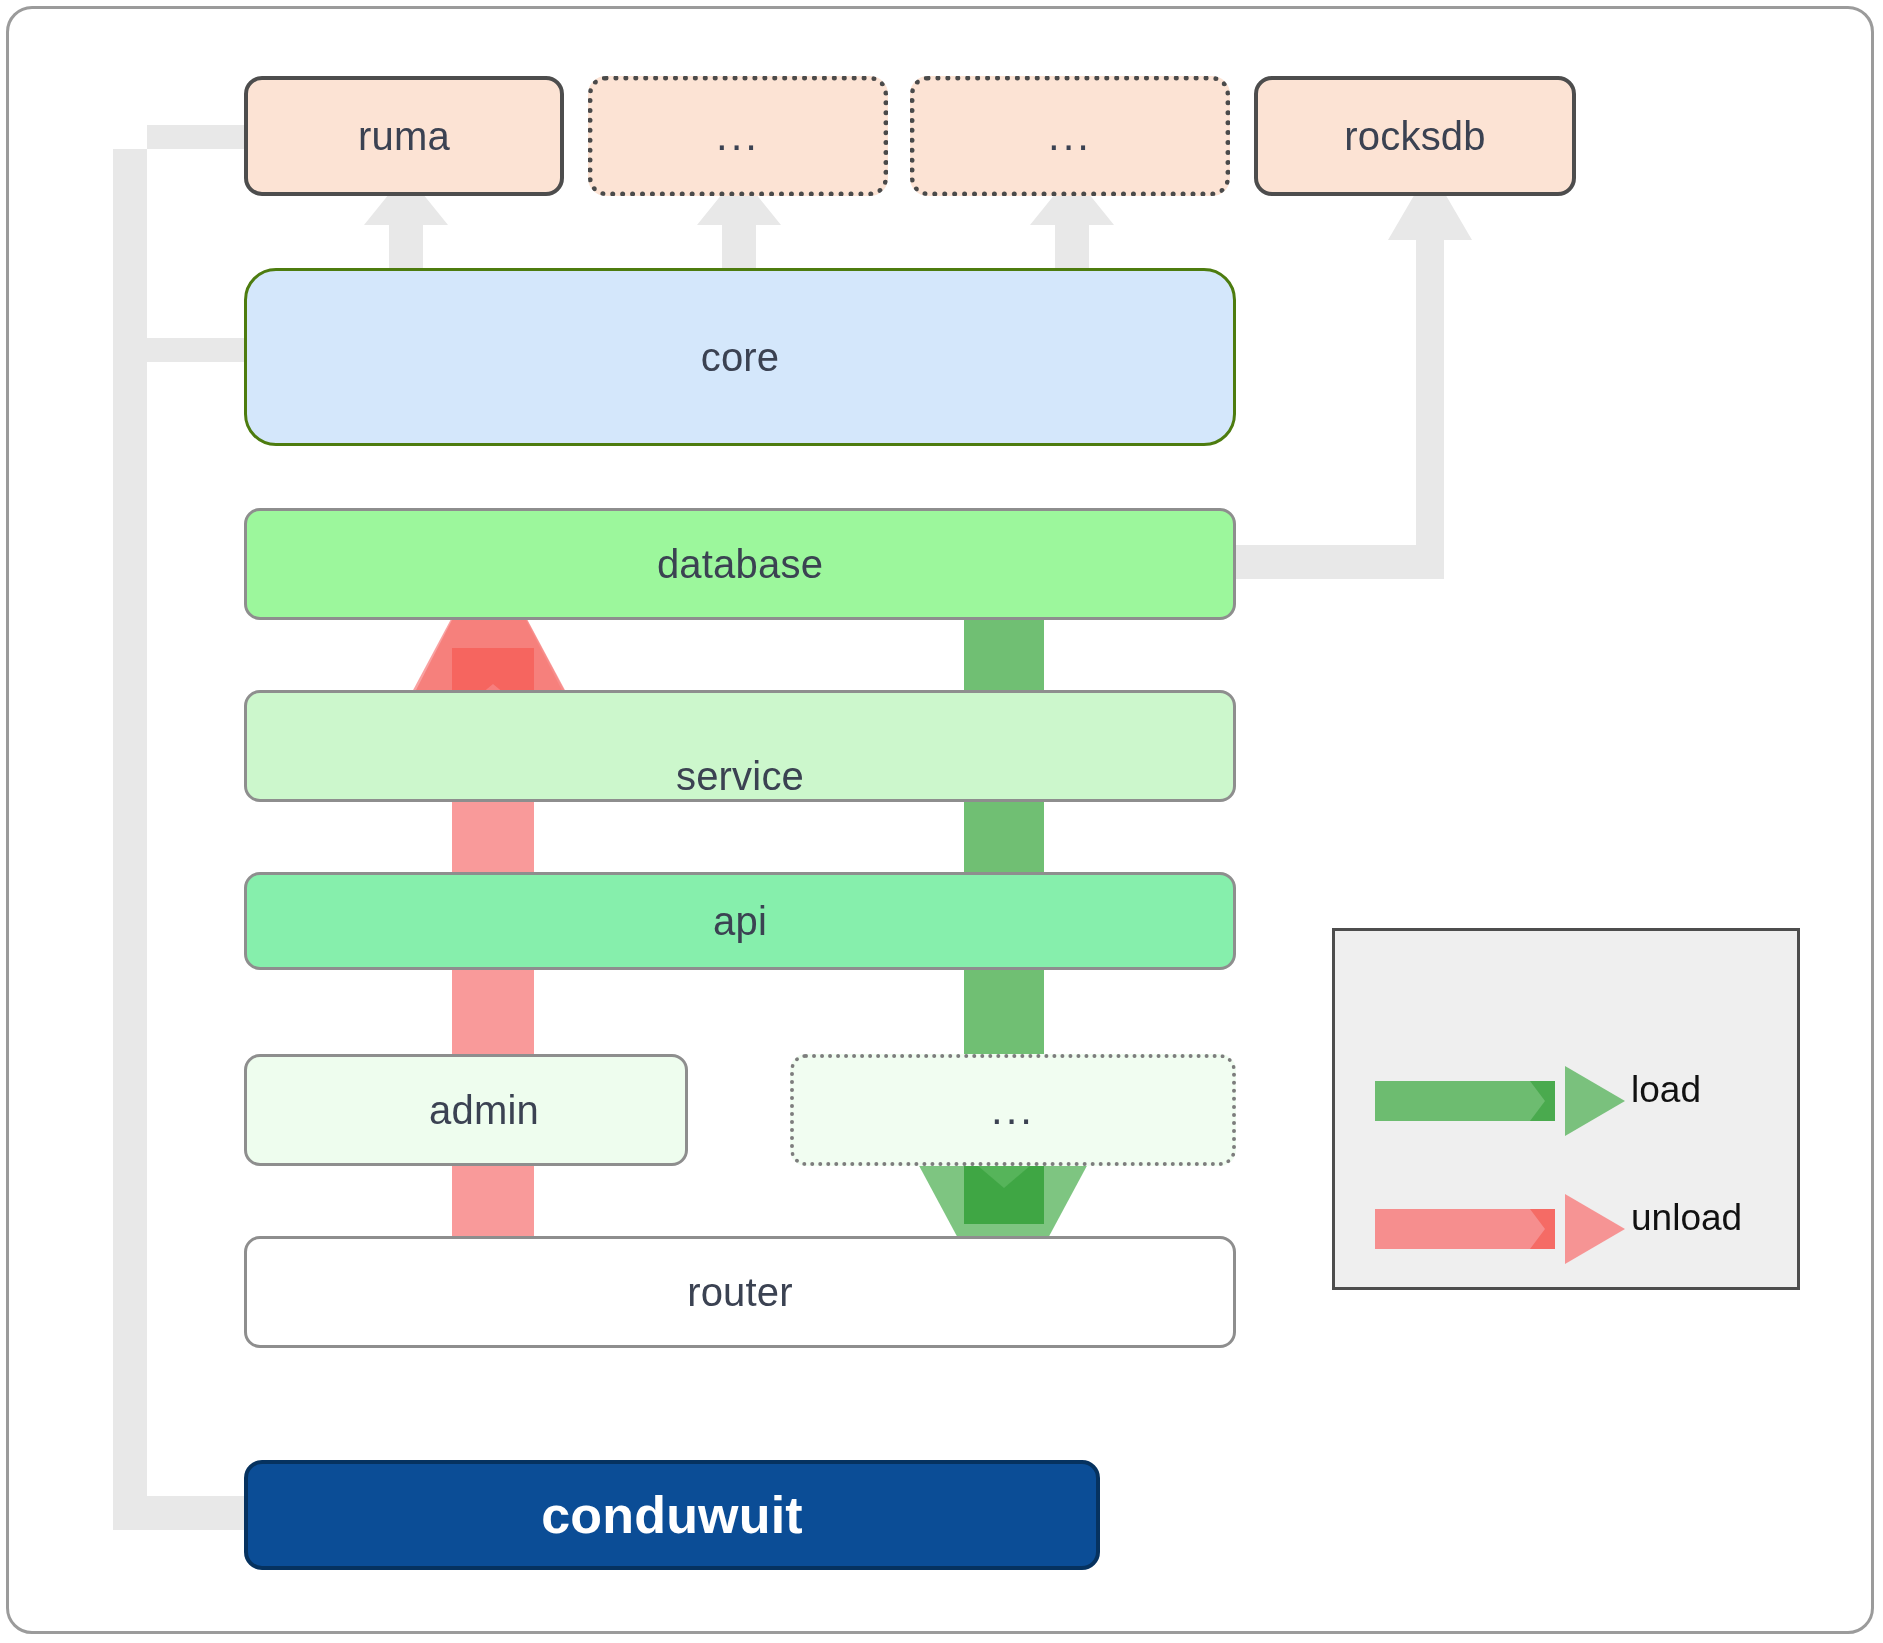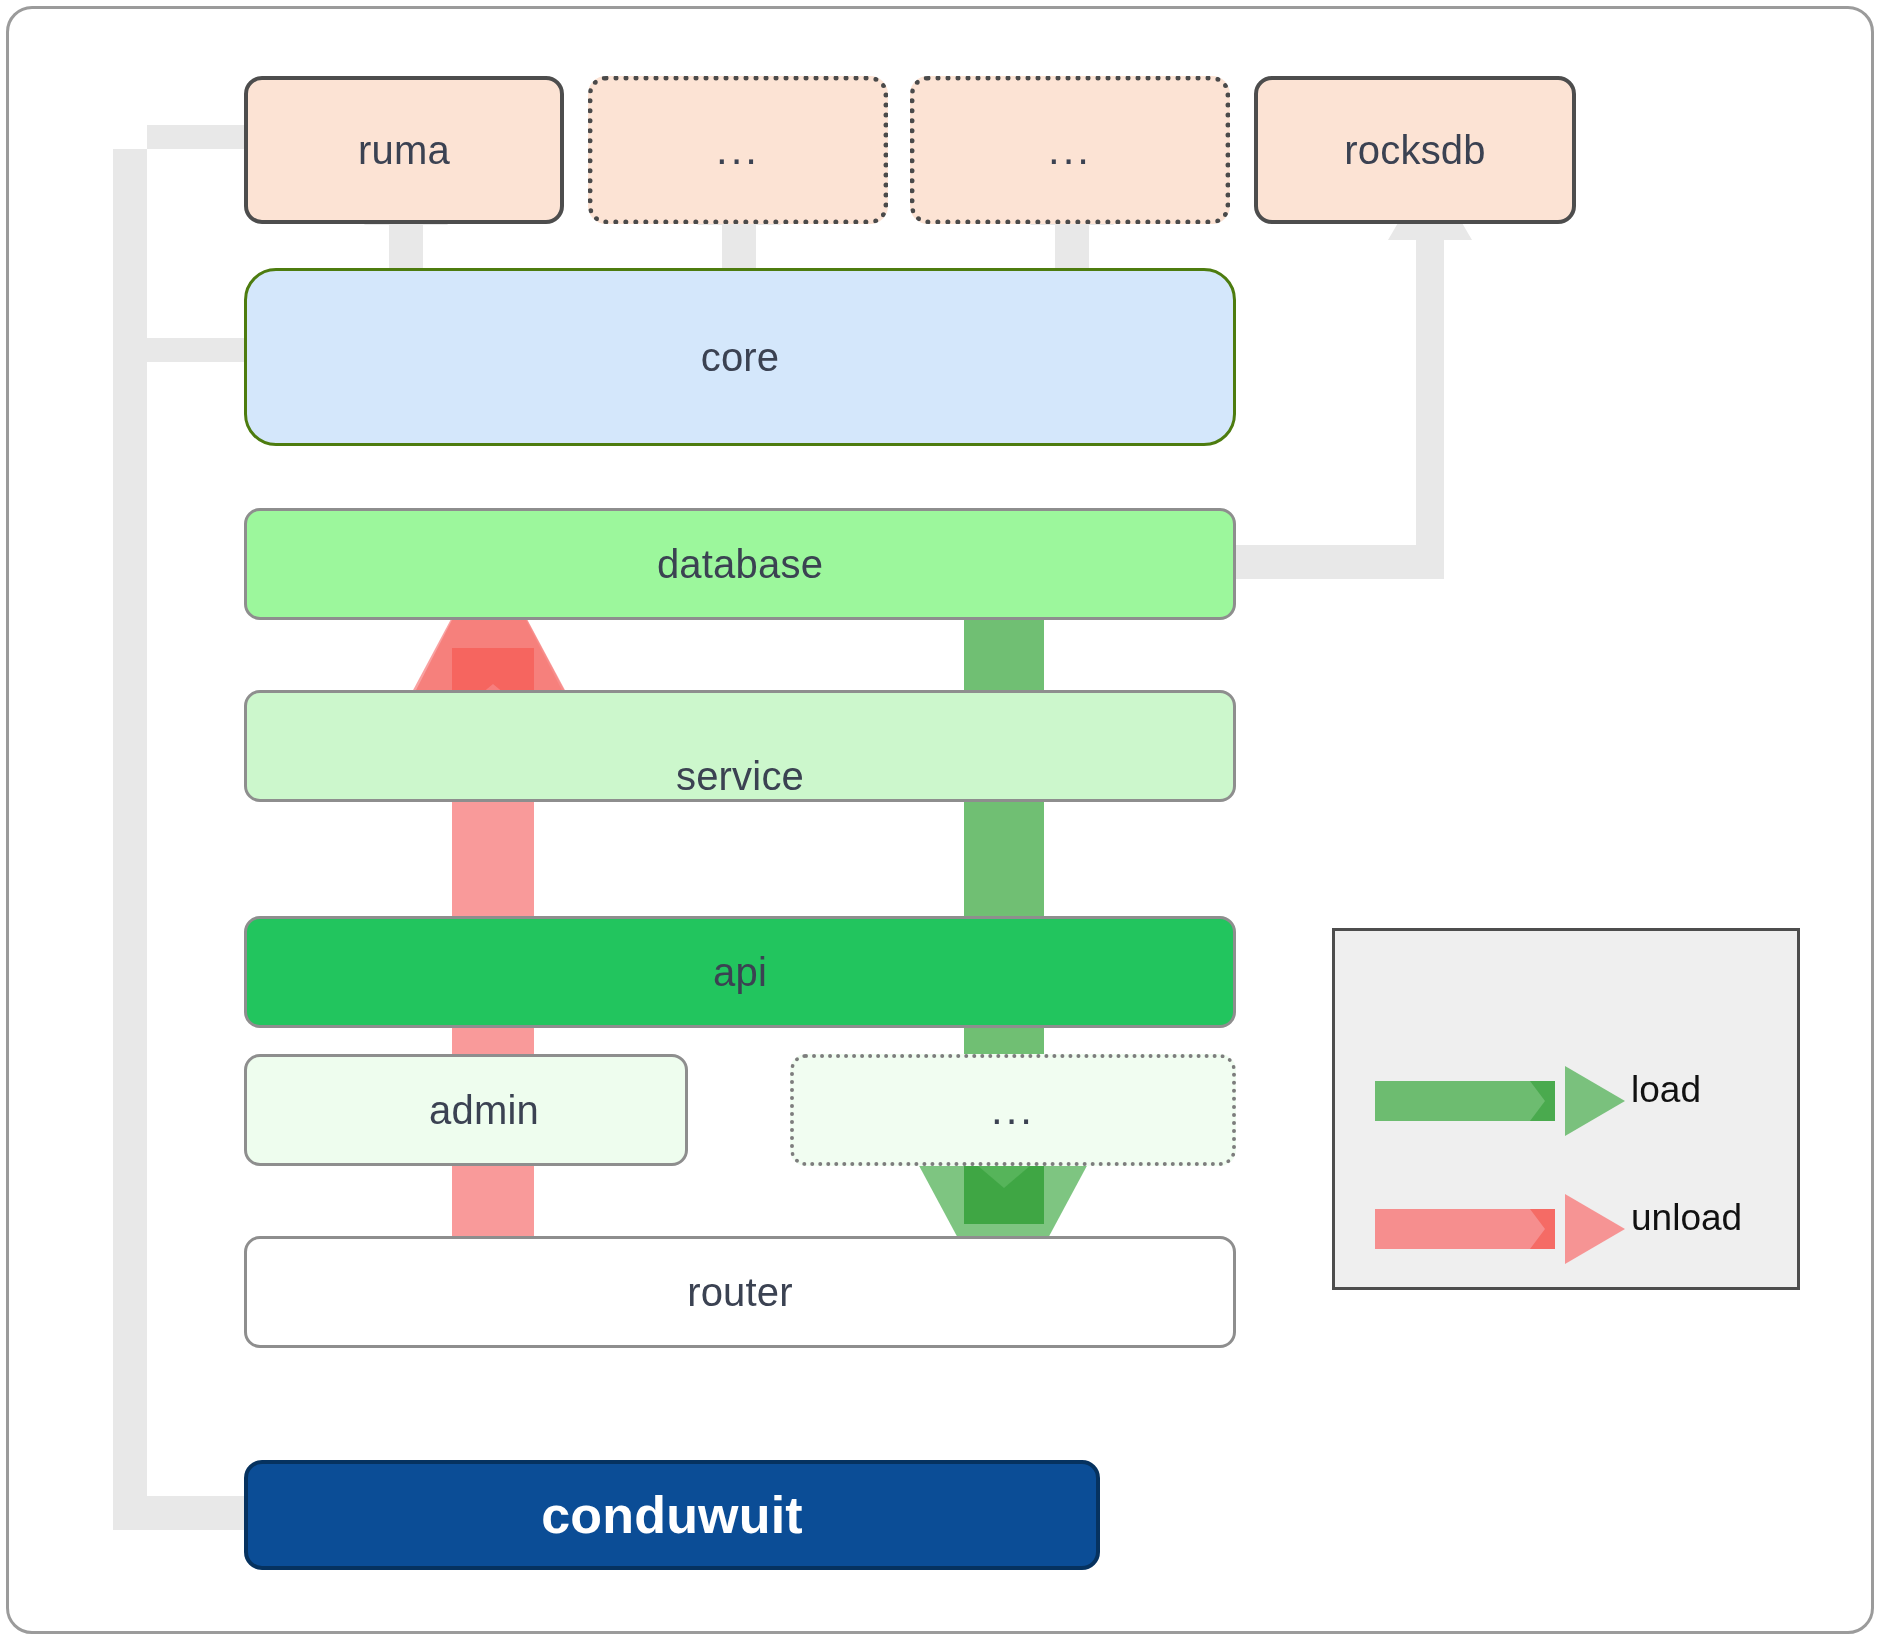--- a/index.html
+++ b/index.html
@@ -28,42 +28,42 @@
     color:#3b4252;
     font-size:40px;
     letter-spacing:.2px;
     z-index:6;
   }
   
   .dep{
     background:#fce3d4;
     border:4px solid #4d4d4d;
     border-radius:18px;
-    height:148px;
+    height:120px;
     top:76px;
   }
   .dep.dotted{border-style:dotted;border-width:5px;border-color:#4a4a4a;}
   .dep-dots{font-size:42px;letter-spacing:3px;line-height:.4;color:#3b4252;}
 
   
   .core{
     background:#d4e7fb;
     border:3px solid #4d7c0f;
     border-radius:32px;
     left:244px;top:268px;width:992px;height:178px;
   }
   
   .layer{
     left:244px;width:992px;
     border:3px solid #8e8e8e;
     border-radius:16px;
   }
   .layer.l-database{background:#9cf79c;top:508px;height:112px;}
   .layer.l-service {background:#ccf7cc;top:690px;height:112px;align-items:flex-end;}
-  .layer.l-api     {background:#22c55e;top:916px;height:112px;}
+  .layer.l-api     {background:#86efac;top:872px;height:98px;}
   .layer.l-admin   {background:#eefdee;top:1054px;height:112px;width:444px;padding-left:36px;}
   .layer.l-dots    {background:#f1fdf1;top:1054px;height:112px;left:790px;width:446px;
                     border-style:dotted;border-width:4px;border-color:#7d7d7d;}
   .layer.l-router  {background:#ffffff;top:1236px;height:112px;}
 
   
   .conduwuit{
     left:244px;top:1460px;width:856px;height:110px;
     background:#0b4d96;
     border:4px solid #06325f;

